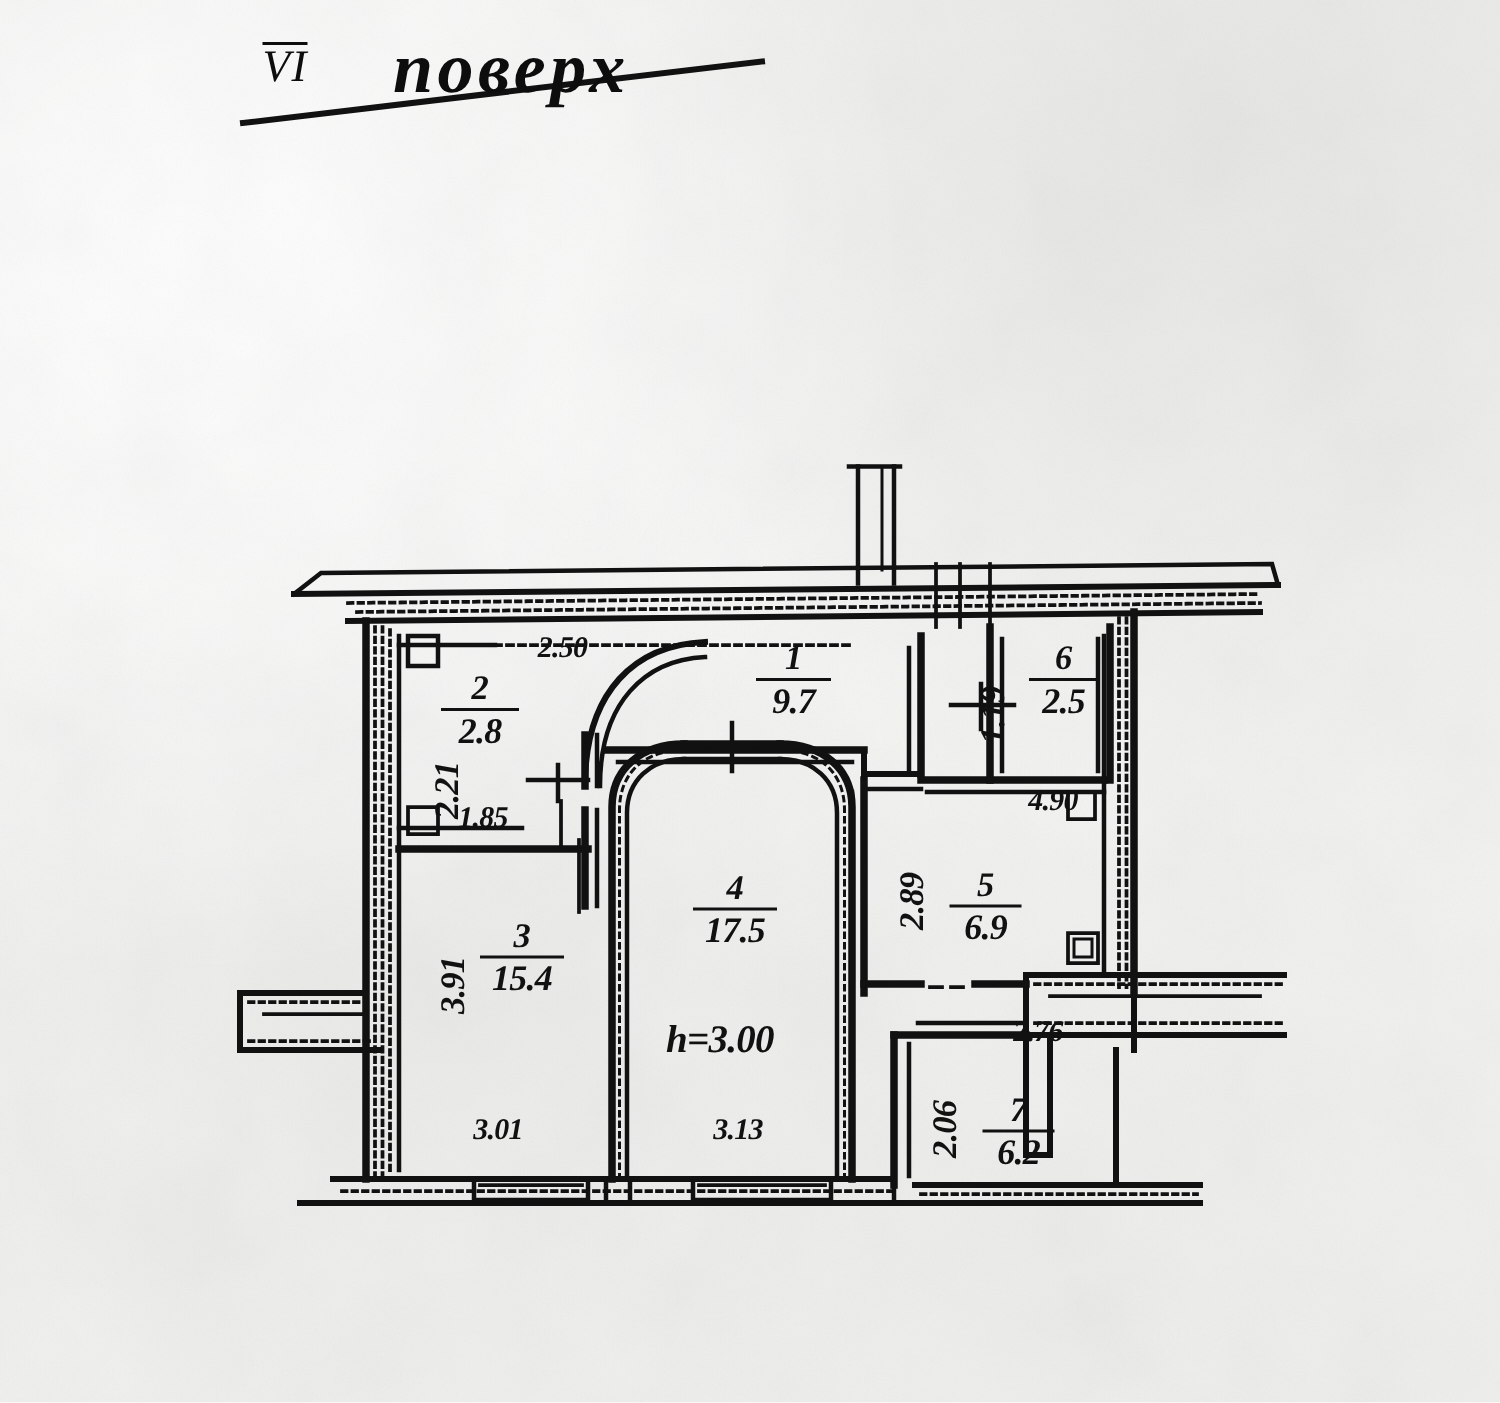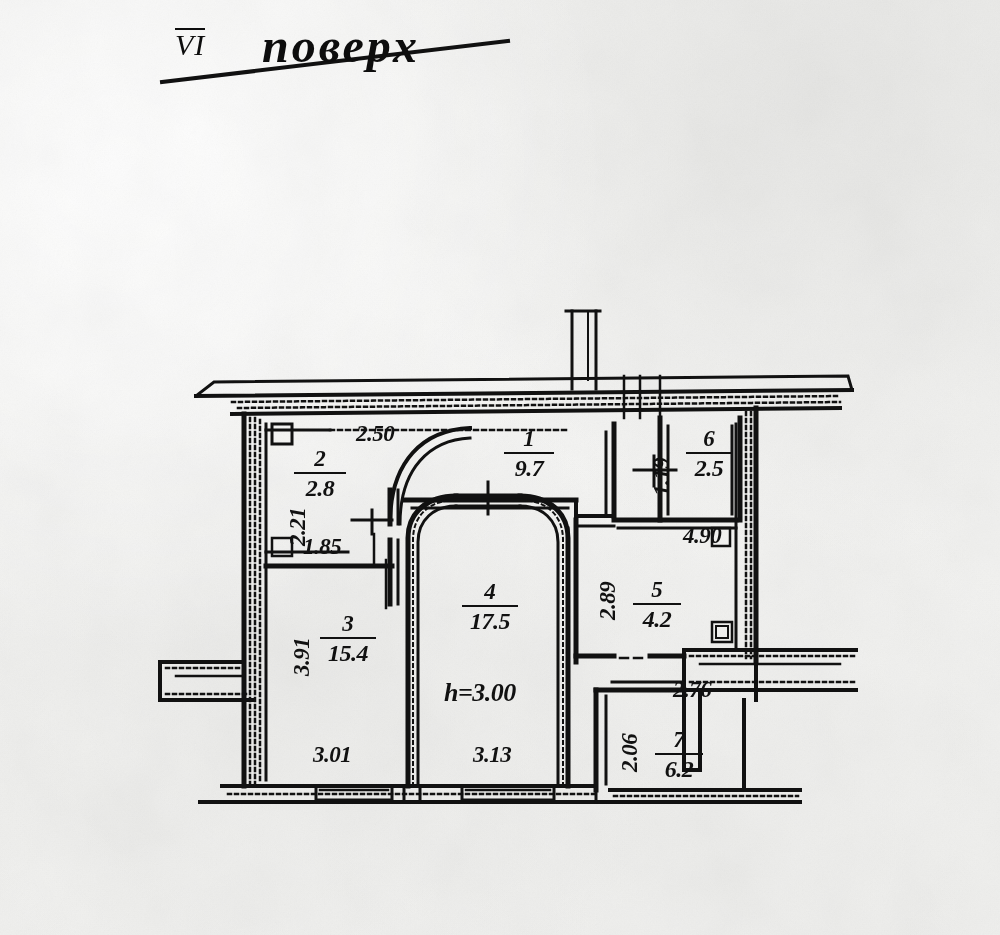--- a/index.html
+++ b/index.html
@@ -80,21 +80,21 @@
     display: block;
     border-top: 2.5px solid #111;
     margin: 1px auto 2px auto;
   }
   .room .area {
     font-size: 24px;
     display: block;
     letter-spacing: -0.5px;
   }
   .dim {
-    font-size: 23px;
+    font-size: 20px;
     letter-spacing: -0.5px;
   }
   .dim.center { transform: translateX(-50%); }
   .vdim {
     font-size: 23px;
     letter-spacing: -0.5px;
     transform-origin: left top;
     transform: rotate(-90deg);
   }
   #h-note {
@@ -324,21 +324,21 @@
 
   <div class="lbl room" style="left:709px; top:427px;">
     <span class="num">6</span>
     <span class="bar" style="width:46px;"></span>
     <span class="area">2.5</span>
   </div>
 
   <div class="lbl room" style="left:657px; top:578px;">
     <span class="num">5</span>
     <span class="bar" style="width:48px;"></span>
-    <span class="area">4.2</span>
+    <span class="area">6.9</span>
   </div>
 
   <div class="lbl room" style="left:490px; top:580px;">
     <span class="num">4</span>
     <span class="bar" style="width:56px;"></span>
     <span class="area">17.5</span>
   </div>
 
   <div class="lbl room" style="left:348px; top:612px;">
     <span class="num">3</span>

